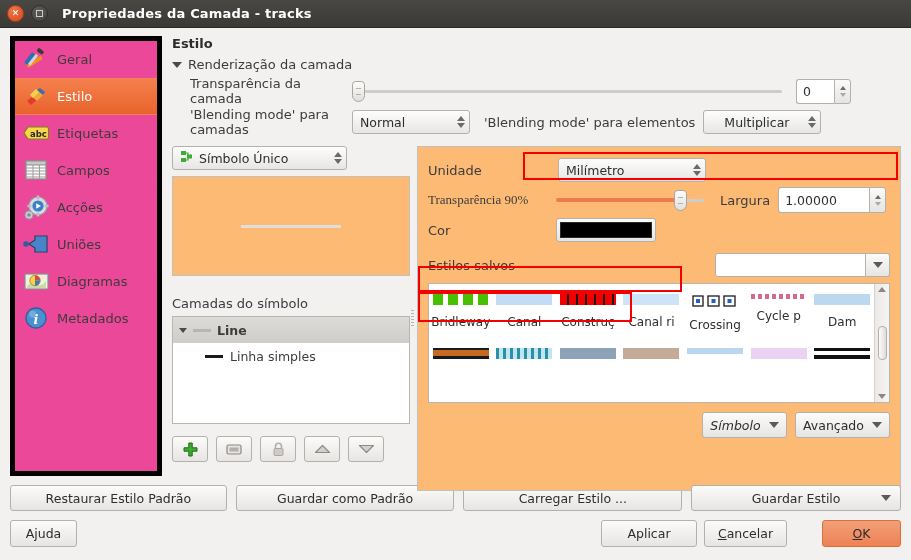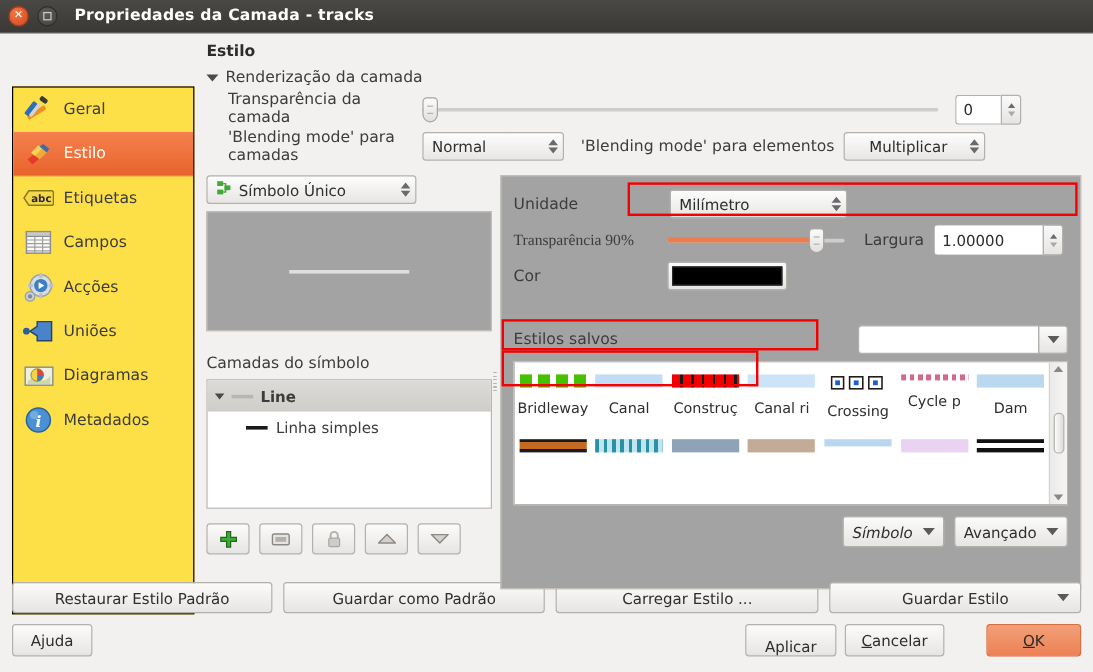--- a/index.html
+++ b/index.html
@@ -28,22 +28,22 @@
                 border: 1px solid #2f2e2c; }
   .winbtn .glyph { line-height: 1; font-weight: bold; }
   .winbtn.max .sq { width: 7px; height: 7px; border: 1.5px solid #cfcdc9; }
   #window-title { color: #ffffff; font-weight: bold; font-size: 13px; margin-left: 14px;
                   letter-spacing: .2px; }
   
   #dialog { position: relative; width: 911px; height: 532px; background: #f2f1f0;
             padding: 8px 10px 0 10px; }
   #content { display: flex; height: 440px; }
   
-  #sidebar { width: 152px; background: #fde047; border: 1px solid #000000;
-             flex: none; height: 440px; overflow: hidden; margin-top: 36px; }
+  #sidebar { width: 152px; background: #ec4899; border: 5px solid #000000;
+             flex: none; height: 440px; overflow: hidden; }
   .side-item { display: flex; align-items: center; height: 37px; padding-left: 8px;
                cursor: default; border-bottom: 1px solid transparent; }
   .side-item.selected { background: linear-gradient(to bottom, #f4814e, #e9632c); }
   .side-item.selected .side-label { color: #ffffff; }
   .side-icon { width: 26px; height: 26px; flex: none; margin-right: 8px;
                display: flex; align-items: center; justify-content: center; }
   .side-label { font-size: 13px; color: #3c3c3c; }
   
   #pane { flex: 1; padding-left: 10px; position: relative; }
   .section-title { font-weight: bold; font-size: 13px; color: #2c2c2c; margin: 0 0 6px 0; }
@@ -77,21 +77,21 @@
   .spinbox .btns .dn { width:0;height:0;border-left:3.5px solid transparent;border-right:3.5px solid transparent;border-top:4px solid #a9a9a9; }
   
   .slider { position: relative; display: flex; align-items: center; }
   .slider .track { position:absolute; left:0; right:0; height: 3px; background:#cfcdc9; border-radius:2px; top:50%; margin-top:-1.5px; }
   .slider .fill { position:absolute; left:0; height: 4px; background:#ed7d4e; border-radius:2px; top:50%; margin-top:-2px; }
   .slider .handle { position:absolute; width: 13px; height: 21px; background: linear-gradient(to bottom,#fcfcfc,#e2e0dd);
                     border: 1px solid #a8a5a1; border-radius: 4px 4px 7px 7px; top:50%; margin-top:-10.5px; }
   .slider .handle::after { content:""; position:absolute; left:3px; right:3px; top:6px; height:5px;
                            border-top:1px solid #b5b2ae; border-bottom:1px solid #b5b2ae; }
   
-  .frame { background: #a3a3a3; border: 1px solid #c3c0bc; }
+  .frame { background: #fdba74; border: 1px solid #c3c0bc; }
   .whiteframe { background: #ffffff; border: 1px solid #b9b6b2; }
   
   .btn { background: linear-gradient(to bottom, #fbfbfa, #e7e5e3); border: 1px solid #b4b1ad;
          border-radius: 3px; display: flex; align-items: center; justify-content: center;
          font-size: 12.5px; color: #2e2e2e; cursor: default; }
   .btn.disabled { color: #a5a29e; }
   .btn.primary { background: linear-gradient(to bottom, #f2a078, #ed8155); border-color: #d4713f; color: #2b2b2b; margin-left: 28px; }
   
   .redbox { position: absolute; border: 2px solid #f50000; pointer-events: none; }
   
@@ -391,21 +391,21 @@
             </div>
           </div>
 
           <div class="row" style="height:30px;">
             <span class="lbl" style="width:128px;">Cor</span>
             <div class="btn" style="width:100px; height:24px; padding:3px;">
               <div style="width:100%; height:100%; background:#000000; border:1px solid #2a2a2a;"></div>
             </div>
           </div>
 
-          <div class="row" style="height:28px; margin-top:24px;">
+          <div class="row" style="height:28px; margin-top:6px;">
             <span class="lbl" style="flex:1;">Estilos salvos</span>
             <div style="width:175px; display:flex;">
               <div class="textbox" style="flex:1; border-radius:3px 0 0 3px;"></div>
               <div class="btn" style="width:24px; border-radius:0 3px 3px 0; border-left:none;">
                 <span class="dd-arrow" style="margin:0;"></span>
               </div>
             </div>
           </div>
 
           <div class="whiteframe" style="height:120px; margin-top:4px; display:flex; overflow:hidden;">
@@ -513,21 +513,21 @@
       <span>Guardar Estilo</span>
       <span class="dd-arrow" style="position:absolute; right:9px;"></span>
     </div>
   </div>
 
   <div style="display:flex; align-items:center; margin-top:9px;">
     <div class="btn" style="width:67px; height:27px;">
       <span>Ajuda</span>
     </div>
     <div style="flex:1;"></div>
-    <div class="btn" style="width:76px; height:27px; margin-right:7px;align-items:flex-end;">
+    <div class="btn" style="width:96px; height:27px; margin-right:7px;">
       <span>Aplicar</span>
     </div>
     <div class="btn" style="width:83px; height:27px; margin-right:7px;">
       <span><u>C</u><span>ancelar</span></span>
     </div>
     <div class="btn primary" style="width:79px; height:27px;">
       <span><u>O</u><span>K</span></span>
     </div>
   </div>
 

